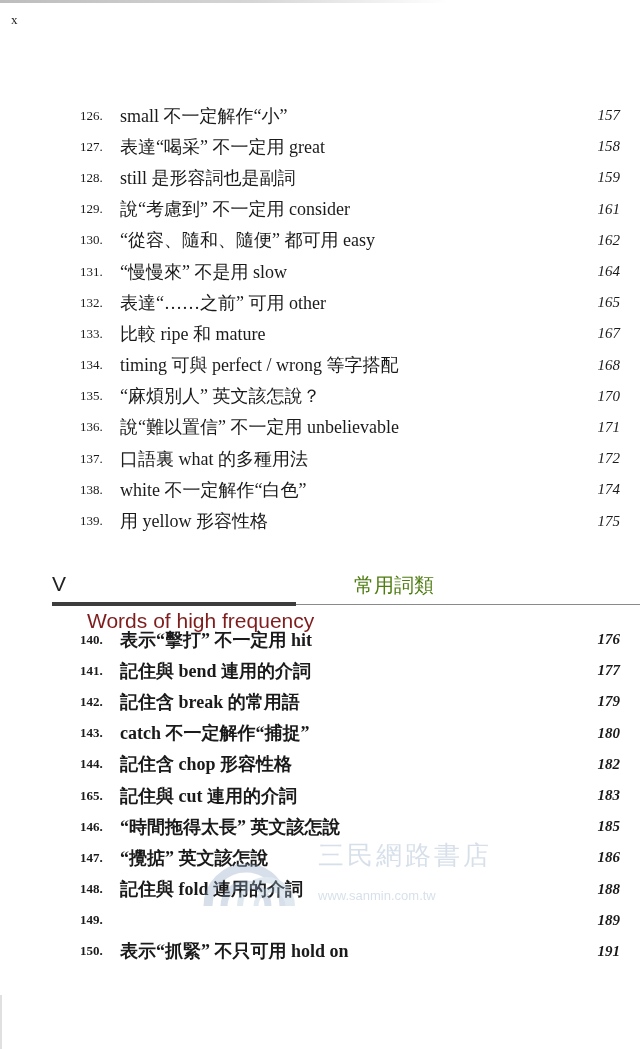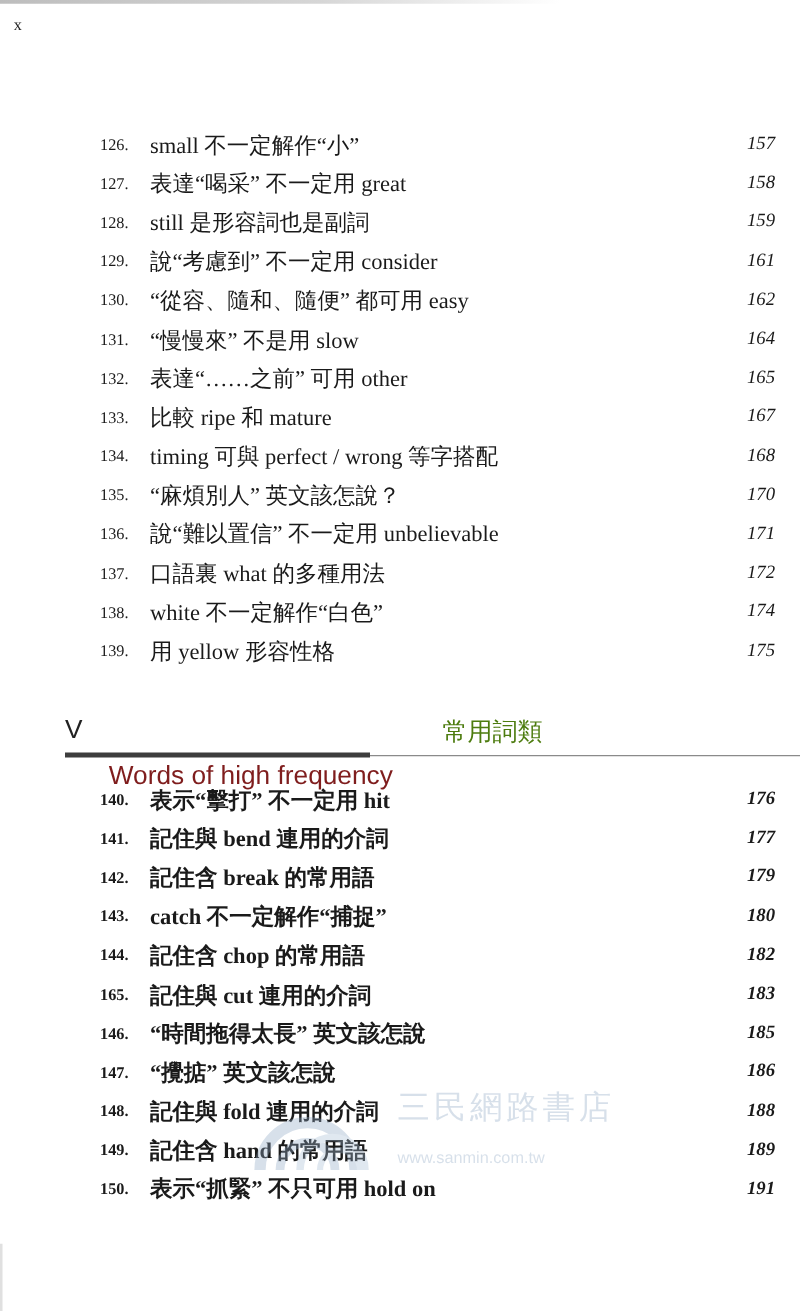--- a/index.html
+++ b/index.html
@@ -112,21 +112,21 @@
       position: absolute;
       left: 244px;
       top: 32px;
       width: 345px;
       height: 1px;
       background: #8a8a8a;
     }
     .watermark {
       position: absolute;
       left: 200px;
-      top: 866px;
+      top: 836px;
       width: 300px;
       height: 80px;
       pointer-events: none;
       opacity: 0.35;
     }
     .watermark-logo {
       position: absolute;
       left: 0;
       top: 10px;
     }
@@ -255,21 +255,21 @@
     <span class="toc-title">記住含 break 的常用語</span>
     <span class="toc-page">179</span>
   </div>
   <div class="toc-row">
     <span class="toc-num">143.</span>
     <span class="toc-title">catch 不一定解作“捕捉”</span>
     <span class="toc-page">180</span>
   </div>
   <div class="toc-row">
     <span class="toc-num">144.</span>
-    <span class="toc-title">記住含 chop 的常用語</span>
+    <span class="toc-title">記住含 chop 形容性格</span>
     <span class="toc-page">182</span>
   </div>
   <div class="toc-row">
     <span class="toc-num">165.</span>
     <span class="toc-title">記住與 cut 連用的介詞</span>
     <span class="toc-page">183</span>
   </div>
   <div class="toc-row">
     <span class="toc-num">146.</span>
     <span class="toc-title">“時間拖得太長” 英文該怎說</span>
@@ -280,21 +280,20 @@
     <span class="toc-title">“攪掂” 英文該怎說</span>
     <span class="toc-page">186</span>
   </div>
   <div class="toc-row">
     <span class="toc-num">148.</span>
     <span class="toc-title">記住與 fold 連用的介詞</span>
     <span class="toc-page">188</span>
   </div>
   <div class="toc-row">
     <span class="toc-num">149.</span>
-    <span class="toc-title">記住含 hand 的常用語</span>
     <span class="toc-page">189</span>
   </div>
   <div class="toc-row">
     <span class="toc-num">150.</span>
     <span class="toc-title">表示“抓緊” 不只可用 hold on</span>
     <span class="toc-page">191</span>
   </div>
 </div>
 
 <div class="watermark">

